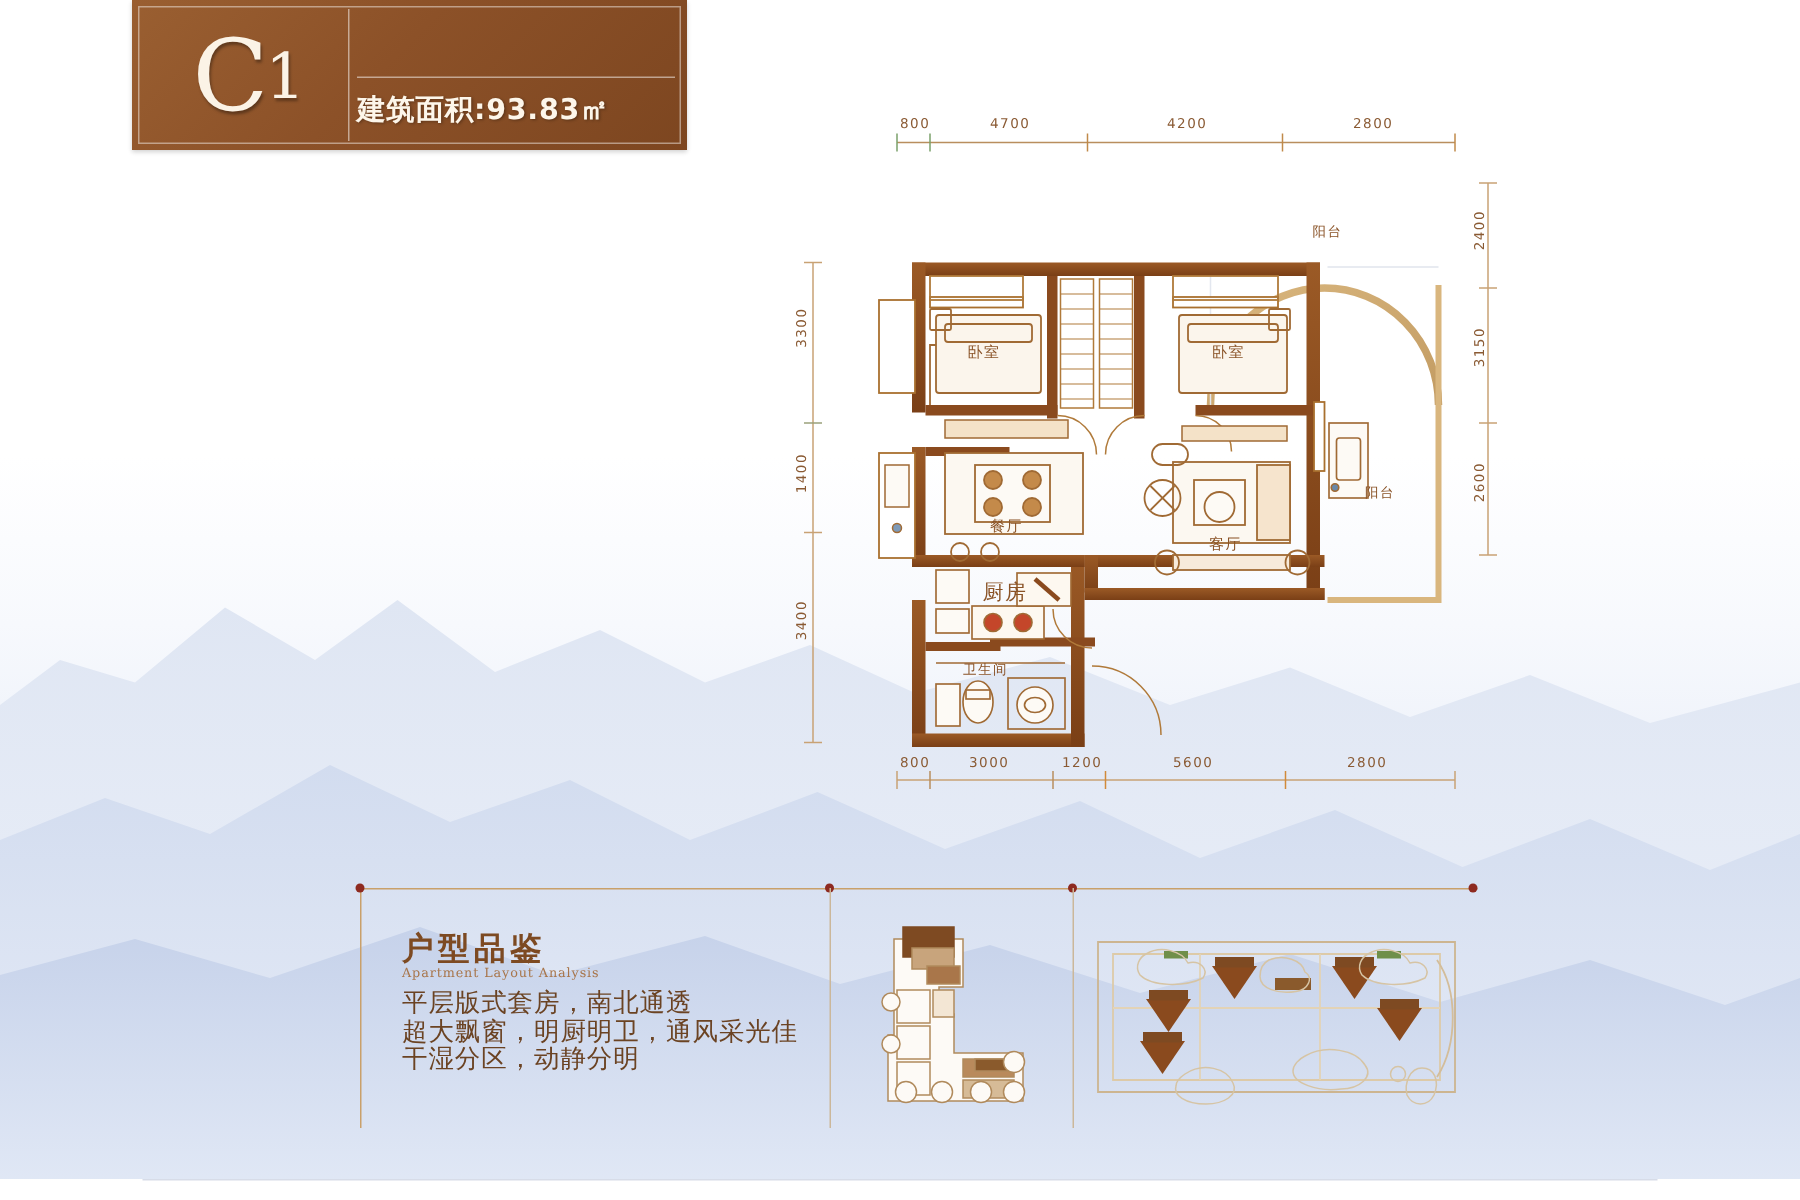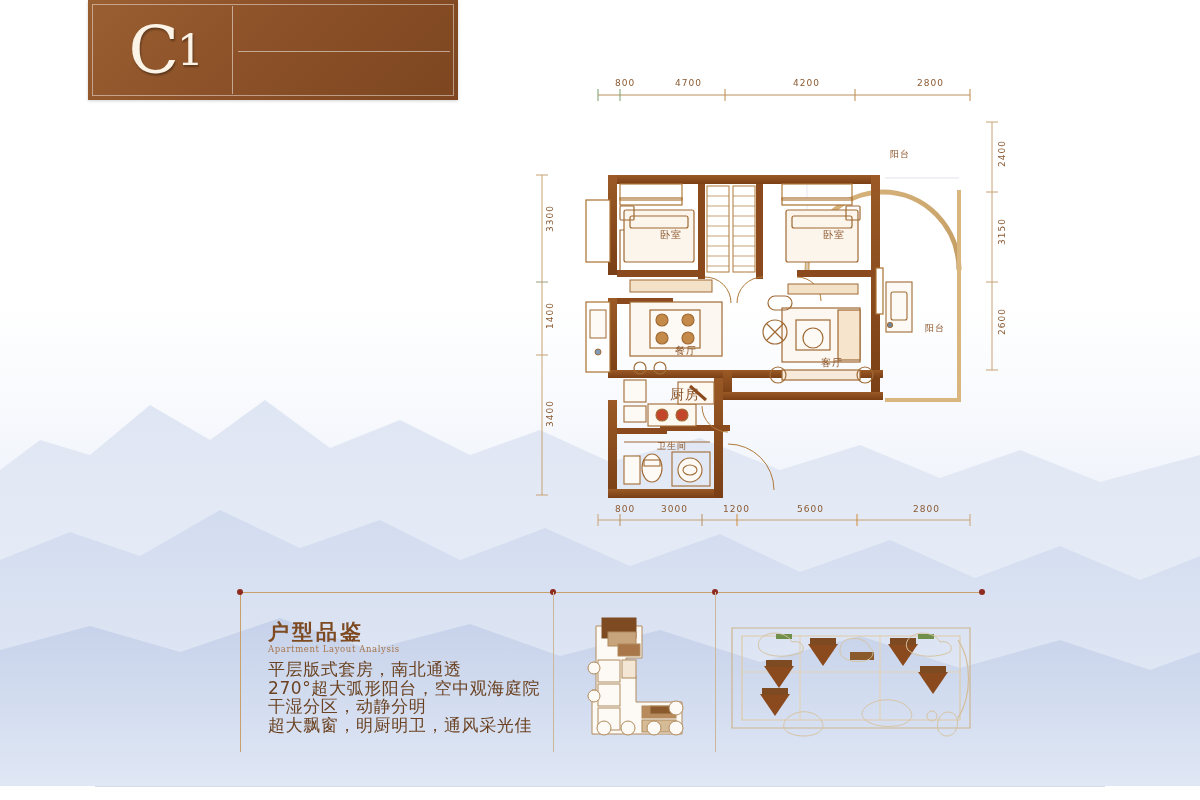--- a/index.html
+++ b/index.html
@@ -33,21 +33,21 @@
     color:#fdf6ea;font-size:27px;font-weight:bold;letter-spacing:2px;
     text-shadow:1px 2px 2px rgba(0,0,0,.35);}
   .b-sub{position:absolute;left:150px;top:54px;width:212px;height:38px;
     display:flex;align-items:center;
     color:#fdf6ea;font-size:19px;font-weight:bold;letter-spacing:.5px;
     text-shadow:1px 1px 2px rgba(0,0,0,.3);}
 
   
   .plan{position:absolute;left:520px;top:70px;width:510px;height:480px;}
   .dim-text{position:absolute;color:#8a5a33;font-size:9px;letter-spacing:1px;
-    font-family:"DejaVu Sans","Liberation Sans",sans-serif;white-space:nowrap;margin-left:15px;}
+    font-family:"DejaVu Sans","Liberation Sans",sans-serif;white-space:nowrap;}
   .dim-text.vert{writing-mode:vertical-rl;transform:rotate(180deg);}
 
   
   .analysis{position:absolute;left:240px;top:592px;width:745px;height:160px;}
   .an-border-t{position:absolute;left:0;top:0;width:745px;height:1px;background:#c9a06a;}
   .an-border-l{position:absolute;left:0;top:0;width:1px;height:160px;background:#c9a06a;}
   .an-dot{position:absolute;width:6px;height:6px;border-radius:50%;background:#8e2a20;}
   .an-vline{position:absolute;top:0;width:1px;height:160px;background:#cbb79a;}
   .an-title{position:absolute;left:28px;top:26px;color:#7d4a22;font-size:21px;
     font-weight:bold;letter-spacing:3px;font-family:"DejaVu Serif","Liberation Serif",serif;}
@@ -89,20 +89,21 @@
 </div>
 
 <div class="banner">
   <div class="banner-inner"></div>
   <div class="banner-divider"></div>
   <div class="banner-hdiv"></div>
   <div class="code">
     <span>C</span>
       <sub>1</sub>
   </div>
+  <div class="b-sub">建筑面积:93.83㎡</div>
 </div>
 
 <div class="plan">
 
   <svg width="510" height="480" viewBox="0 0 510 480">
     <defs>
       <linearGradient id="wallg" x1="0" y1="0" x2="0" y2="1">
         <stop offset="0%" stop-color="#9b5a26"></stop>
           <stop offset="100%" stop-color="#7a3f16"></stop>
       </linearGradient>
@@ -346,23 +347,22 @@
   <div class="an-dot" style="left:310px;top:-3px;"></div>
   <div class="an-dot" style="left:472px;top:-3px;"></div>
   <div class="an-dot" style="left:739px;top:-3px;"></div>
   <div class="an-vline" style="left:313px;"></div>
   <div class="an-vline" style="left:475px;"></div>
 
   <div class="an-title">户型品鉴</div>
   <div class="an-title-en">Apartment Layout Analysis</div>
   <div class="an-body">
     <div>平层版式套房，南北通透</div>
-    <div>270°超大弧形阳台，空中观海庭院</div>
+    <div>超大飘窗，明厨明卫，通风采光佳</div>
     <div>干湿分区，动静分明</div>
-    <div>超大飘窗，明厨明卫，通风采光佳</div>
   </div>
 
   <svg class="keyplan" viewBox="0 0 150 148">
     <g stroke="#b08a5c" stroke-width="1" fill="#fdfaf6">
       <path d="M38,24 L84,24 L84,56 L68,56 L68,74 L78,74 L78,100 L124,100 L124,132 L34,132 L34,88 L38,88 Z"></path>
       <rect x="44" y="16" width="34" height="20" fill="#7e4a22" stroke="#7e4a22"></rect>
       <rect x="50" y="30" width="28" height="14" fill="#c8a47c"></rect>
       <rect x="60" y="42" width="22" height="12" fill="#a9764a"></rect>
       <rect x="40" y="58" width="22" height="22"></rect>
       <rect x="40" y="82" width="22" height="22"></rect>

